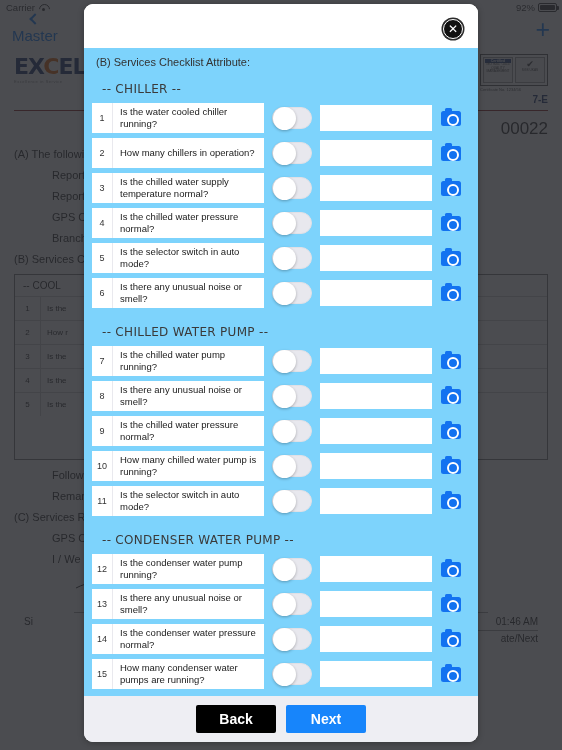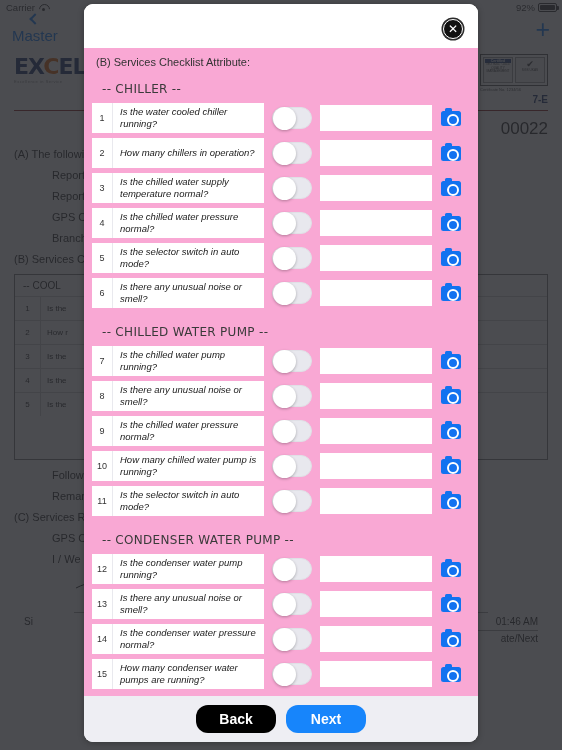--- a/index.html
+++ b/index.html
@@ -107,40 +107,39 @@
   #close-btn {
     position: absolute; right: 15px; top: 15px;
     width: 20px; height: 20px; border-radius: 50%;
     background: #111; border: 1.5px solid #fff;
     box-shadow: 0 0 0 1.5px #2b2b2b;
     display: flex; align-items: center; justify-content: center;
     color: #fff; font-size: 12px; font-weight: bold; line-height: 1;
     font-family: "DejaVu Sans", sans-serif; cursor: pointer;
   }
   #modal-body {
-    flex: 1 1 auto; background: #f9a8d4; overflow: hidden;
+    flex: 1 1 auto; background: #7dd3fc; overflow: hidden;
     padding: 0 8px;
   }
   .mtitle { font-size: 11px; color: #333; padding: 8px 4px 2px; }
   .sect-head {
     font-size: 12px; color: #3a3a3a; padding: 12px 4px 7px 10px;
     letter-spacing: .3px; font-family: "DejaVu Sans", sans-serif;
   }
   .row {
     display: flex; align-items: stretch; margin-bottom: 5px; min-height: 30px;
   }
   .c-num {
     width: 20px; background: #fff; display: flex; align-items: center; justify-content: center;
     font-size: 9px; color: #333;
   }
   .c-q {
     width: 152px; background: #fff; display: flex; align-items: center;
     padding: 3px 7px; font-size: 9.5px; color: #1a1a1a; line-height: 1.25;
     border-left: 1px solid #e9e9ee;
-    font-style: italic;
   }
   .c-sw { width: 56px; display: flex; align-items: center; justify-content: center; }
   .switch {
     width: 40px; height: 22px; border-radius: 11px;
     background: #e8e8ee; border: 1px solid #e0e0e6; position: relative;
     cursor: pointer;
   }
   .switch::after {
     content: ""; position: absolute; left: 0px; top: -1px;
     width: 23px; height: 23px; border-radius: 50%; background: #fff;
@@ -163,21 +162,21 @@
   }
   .cam::after {
     content: ""; position: absolute; left: 6px; top: 3.2px;
     width: 8px; height: 8px; border: 2px solid #fff; border-radius: 50%;
   }
   #modal-footer {
     flex: 0 0 auto; height: 46px; background: #eeeef3;
     display: flex; align-items: center; justify-content: center; gap: 10px;
   }
   .btn {
-    width: 80px; height: 28px; border: none; border-radius: 12px;
+    width: 80px; height: 28px; border: none; border-radius: 2px;
     font-size: 14px; font-weight: bold; color: #fff; cursor: pointer;
     font-family: "Liberation Sans", sans-serif;
     text-align: center;
   }
   .btn-back { background: #000; }
   .btn-next { background: #1785fb; }
 </style>
 </head>
 <body>
 

